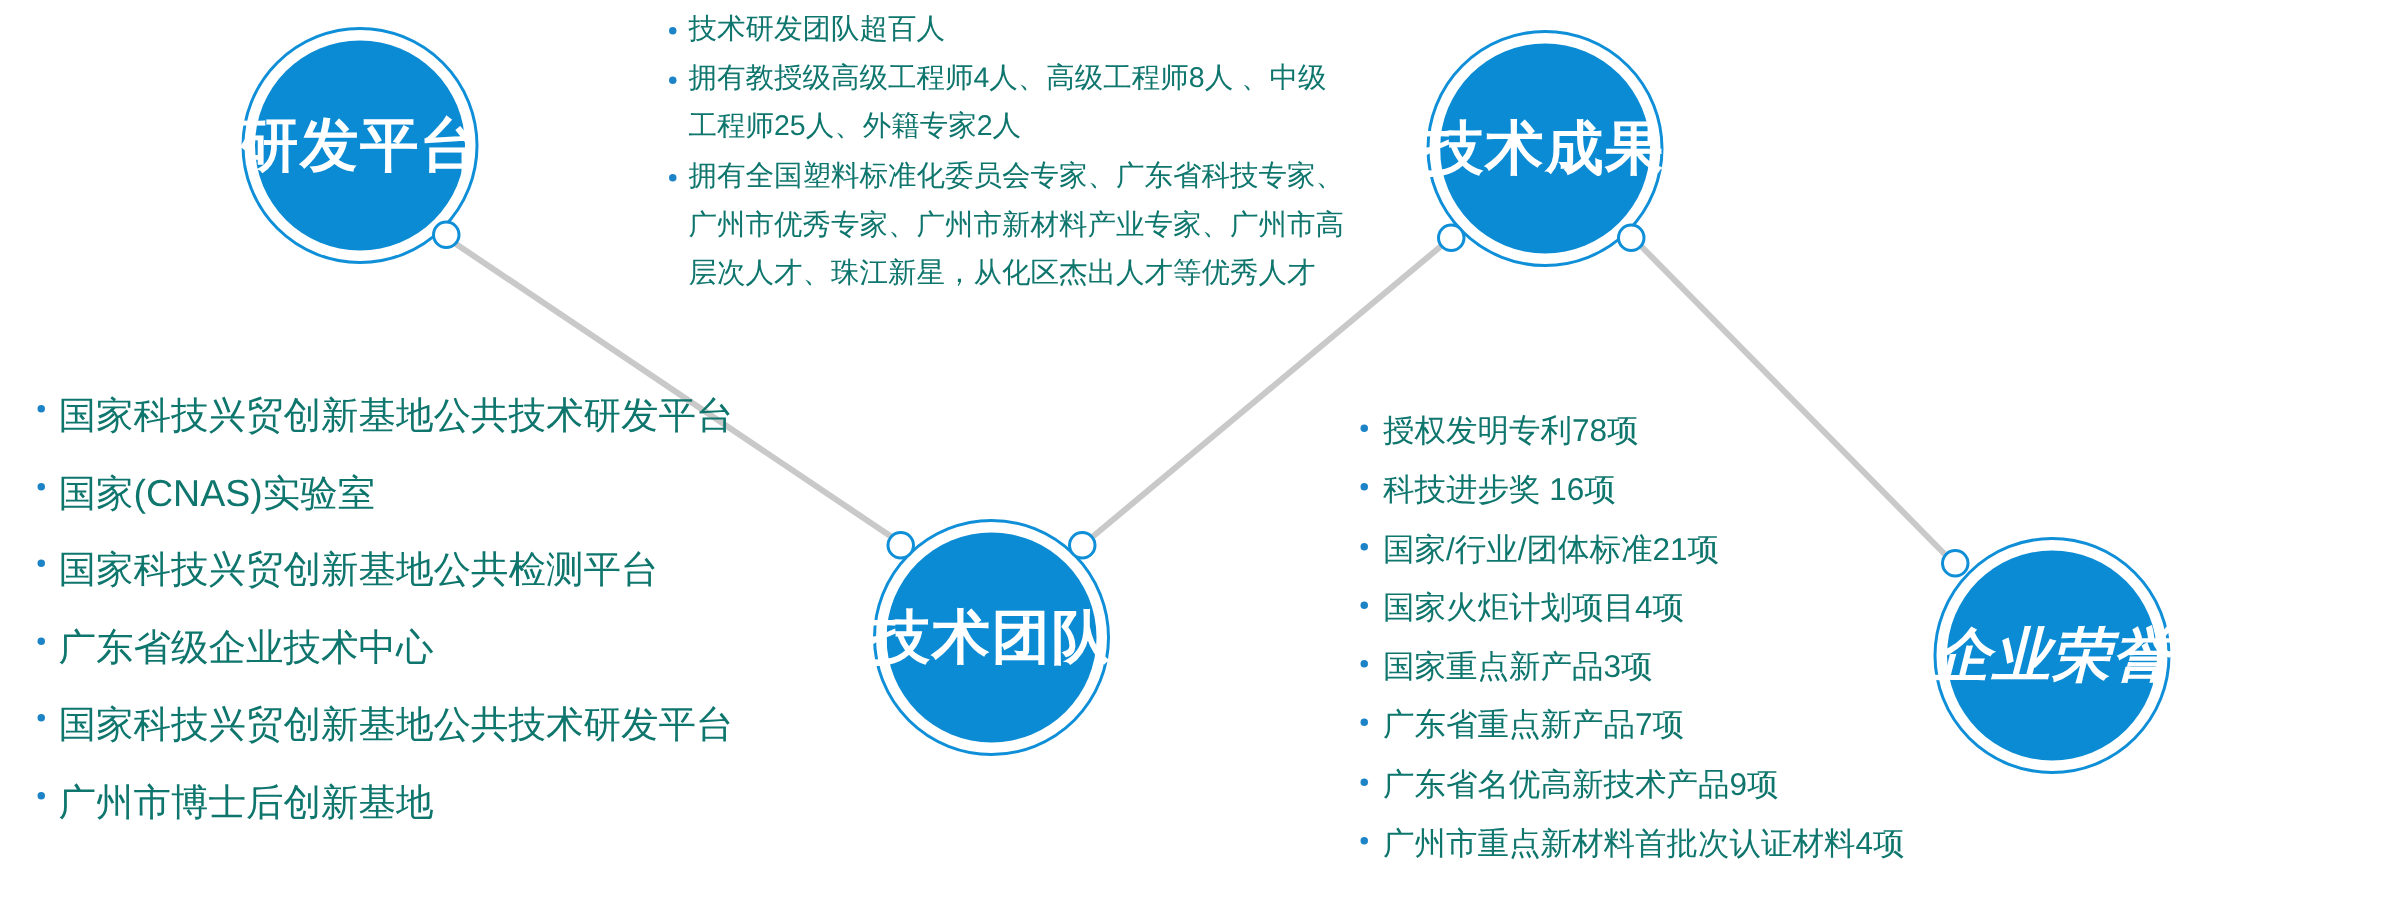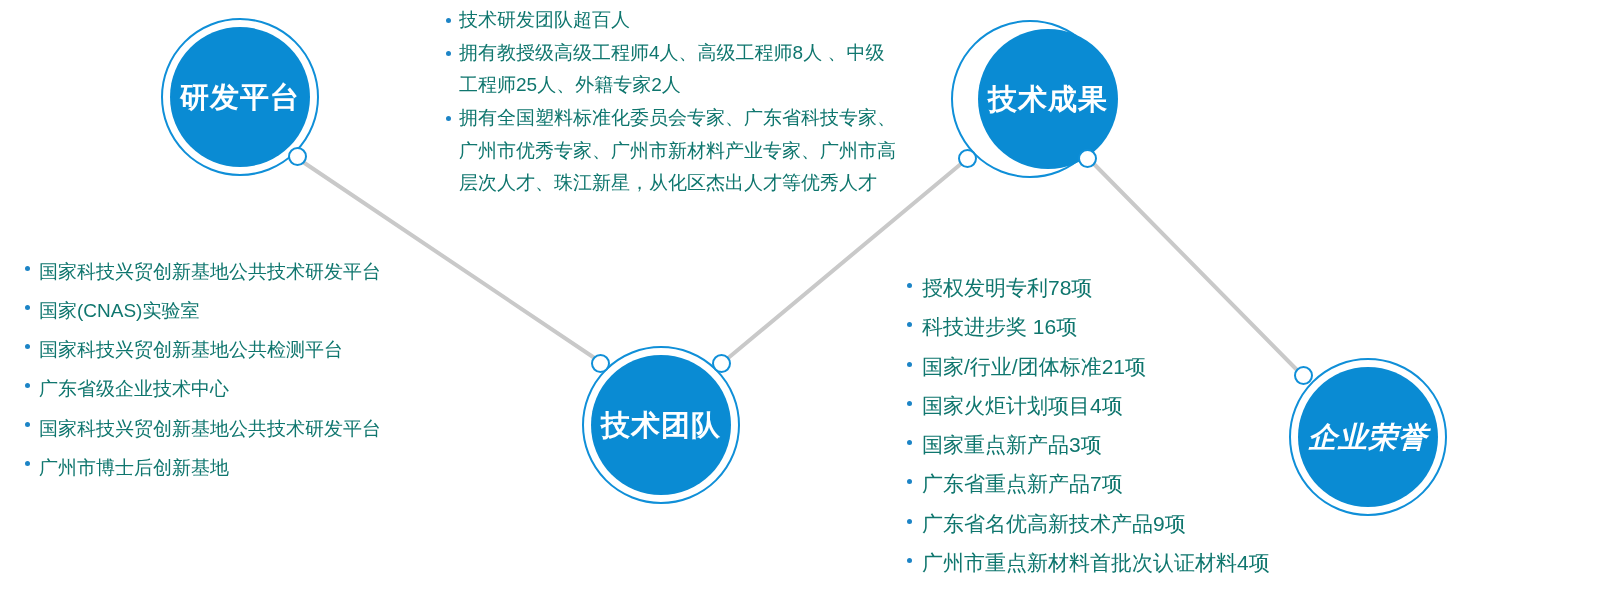--- a/index.html
+++ b/index.html
@@ -24,21 +24,21 @@
   }
   .node .disc{
     position:absolute;
     border-radius:50%;
     background:#0a8bd3;
     display:flex;align-items:center;justify-content:center;
   }
   .node .disc span{
     color:#ffffff;
     font-weight:bold;
-    font-size:29px;
+    font-size:39px;
     letter-spacing:1px;
     line-height:1;
     white-space:nowrap;
     font-family:"Liberation Sans","DejaVu Sans",sans-serif;
   }
 
   
   .joint{
     position:absolute;
     width:19px;height:19px;
@@ -70,21 +70,21 @@
   }
   
   .block.wrap li{white-space:normal;}
 
   
   #blk-team{left:443px;top:4px;width:460px;}
   #blk-team li{line-height:1.72;font-size:19px;padding-left:16px;}
   #blk-team li::before{top:0.76em;}
 
   #blk-platform{left:22px;top:252px;width:430px;}
-  #blk-platform li{line-height:2.06;font-size:19px;}
+  #blk-platform li{line-height:2.06;font-size:25px;}
 
   #blk-achv{left:900px;top:268px;width:380px;}
   #blk-achv li{line-height:1.87;font-size:21px;padding-left:22px;}
   #blk-achv li::before{left:7px;}
 
   #blk-honor{left:1241px;top:4px;width:350px;}
   #blk-honor li{line-height:1.94;font-size:19px;padding-left:22px;}
   #blk-honor li::before{left:7px;}
 </style>
 </head>
@@ -110,21 +110,21 @@
     <div class="ring" style="width:158px;height:158px;"></div>
     <div class="disc" style="left:9px;top:9px;width:140px;height:140px;">
       <span>技术团队</span>
     </div>
   </div>
   <div class="joint" style="left:591px;top:354px;"></div>
   <div class="joint" style="left:712px;top:354px;"></div>
 
   <div class="node" id="node-tech-result" style="left:951px;top:20px;width:158px;height:158px;">
     <div class="ring" style="width:158px;height:158px;"></div>
-    <div class="disc" style="left:27px;top:9px;width:140px;height:140px;">
+    <div class="disc" style="left:9px;top:9px;width:140px;height:140px;">
       <span>技术成果</span>
     </div>
   </div>
   <div class="joint" style="left:958px;top:149px;"></div>
   <div class="joint" style="left:1078px;top:149px;"></div>
 
   <div class="node" id="node-company-honor" style="left:1289px;top:358px;width:158px;height:158px;">
     <div class="ring" style="width:158px;height:158px;"></div>
     <div class="disc" style="left:9px;top:9px;width:140px;height:140px;font-style:italic;">
       <span>企业荣誉</span>

